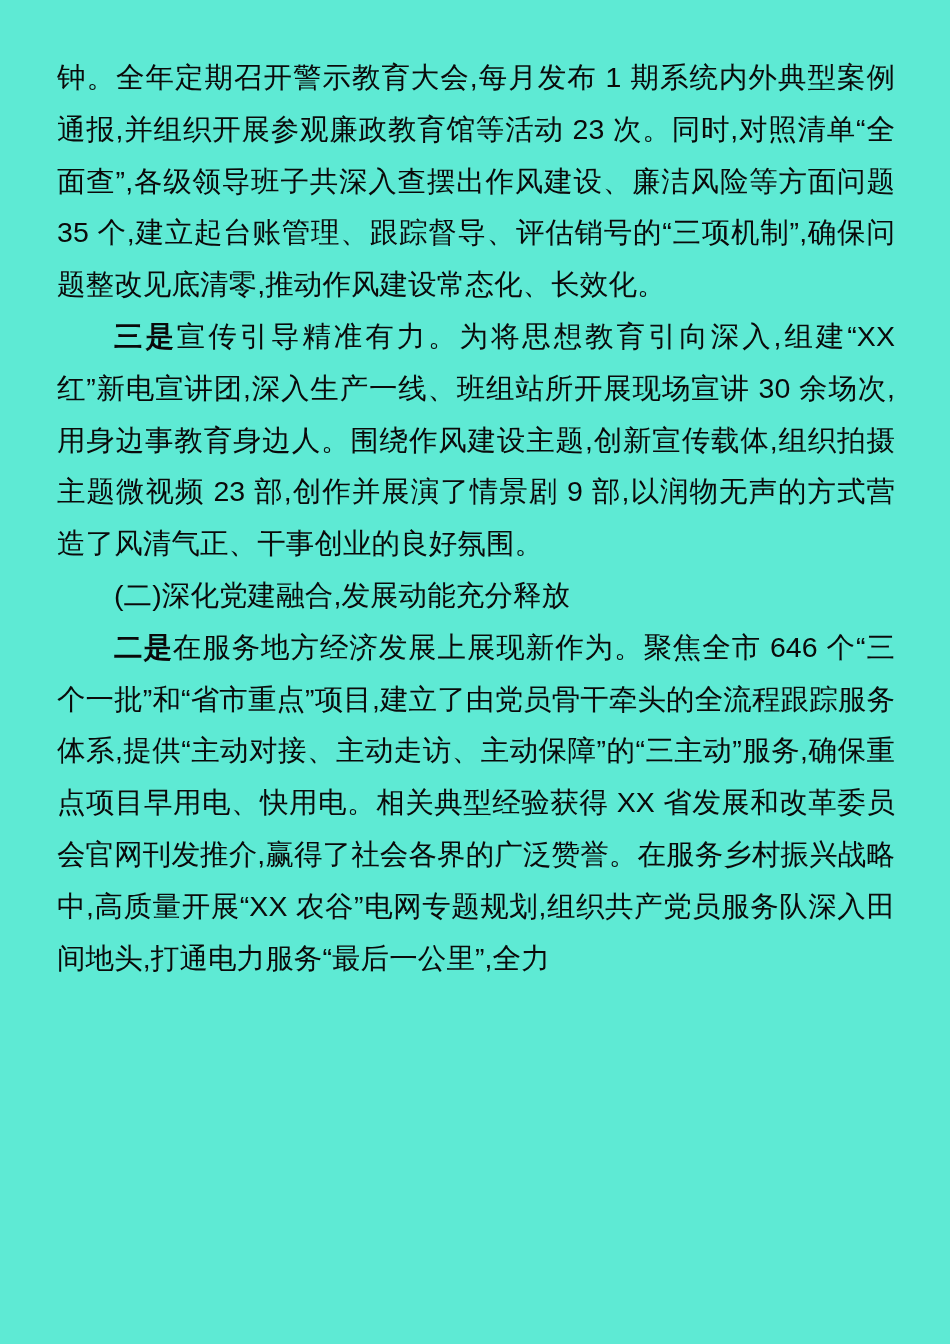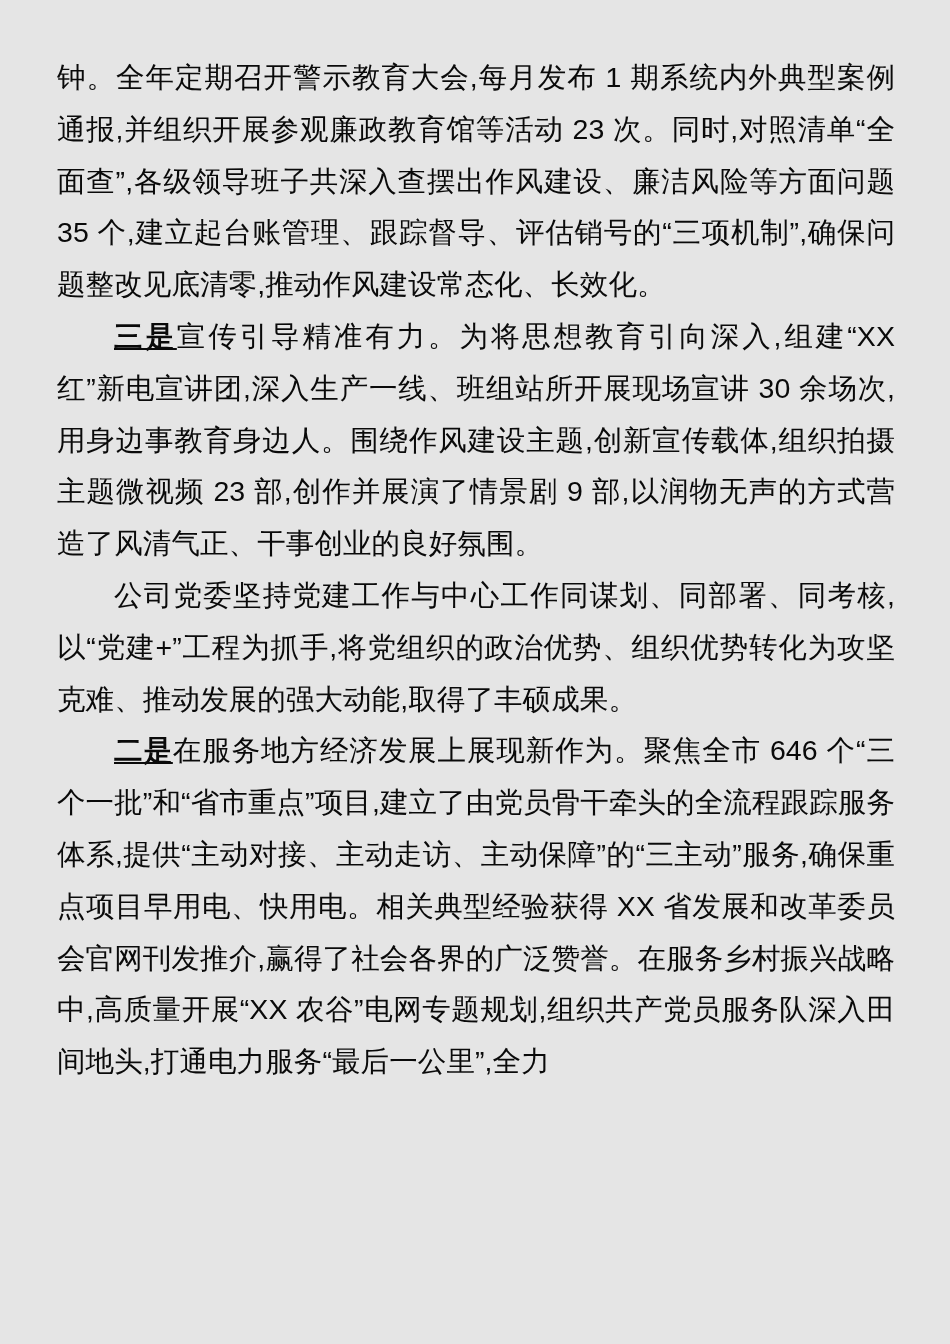--- a/index.html
+++ b/index.html
@@ -7,21 +7,21 @@
     padding: 0;
     background: #ffffff;
   }
   body {
     font-family: "Liberation Sans", "DejaVu Sans", sans-serif;
   }
   .page {
     position: relative;
     width: 950px;
     height: 1344px;
-    background: #e5e5e5;
+    background: #5eead4;
     overflow: hidden;
     box-sizing: border-box;
   }
   .doc-body {
     position: absolute;
     left: 57px;
     top: 52px;
     width: 838px;
   }
   p.para {
@@ -35,38 +35,37 @@
     text-align-last: left;
     letter-spacing: 0.1px;
     font-weight: 400;
     -webkit-font-smoothing: antialiased;
   }
   p.indent {
     text-indent: 57px;
   }
   .lead {
     font-weight: 700;
-    text-decoration: underline;
   }
   
   p.para {
     word-break: break-all;
     overflow-wrap: break-word;
   }
 </style>
 </head>
 <body>
 
 <div class="page">
   <div class="doc-body">
 
     <p class="para"><span>钟。全年定期召开警示教育大会,每月发布 1 期系统内外典型案例通报,并组织开展参观廉政教育馆等活动 23 次。同时,对照清单“全面查”,各级领导班子共深入查摆出作风建设、廉洁风险等方面问题 35 个,建立起台账管理、跟踪督导、评估销号的“三项机制”,确保问题整改见底清零,推动作风建设常态化、长效化。</span></p>
 
     <p class="para indent"><span class="lead">三是</span><span>宣传引导精准有力。为将思想教育引向深入,组建“XX 红”新电宣讲团,深入生产一线、班组站所开展现场宣讲 30 余场次,用身边事教育身边人。围绕作风建设主题,创新宣传载体,组织拍摄主题微视频 23 部,创作并展演了情景剧 9 部,以润物无声的方式营造了风清气正、干事创业的良好氛围。</span></p>
 
+    <p class="para indent"><span>(二)深化党建融合,发展动能充分释放</span></p>
 
-    <p class="para indent"><span>公司党委坚持党建工作与中心工作同谋划、同部署、同考核,以“党建+”工程为抓手,将党组织的政治优势、组织优势转化为攻坚克难、推动发展的强大动能,取得了丰硕成果。</span></p>
 
 
     <p class="para indent"><span class="lead">二是</span><span>在服务地方经济发展上展现新作为。聚焦全市 646 个“三个一批”和“省市重点”项目,建立了由党员骨干牵头的全流程跟踪服务体系,提供“主动对接、主动走访、主动保障”的“三主动”服务,确保重点项目早用电、快用电。相关典型经验获得 XX 省发展和改革委员会官网刊发推介,赢得了社会各界的广泛赞誉。在服务乡村振兴战略中,高质量开展“XX 农谷”电网专题规划,组织共产党员服务队深入田间地头,打通电力服务“最后一公里”,全力</span></p>
 
   </div>
 </div>
 
 </body></html>

